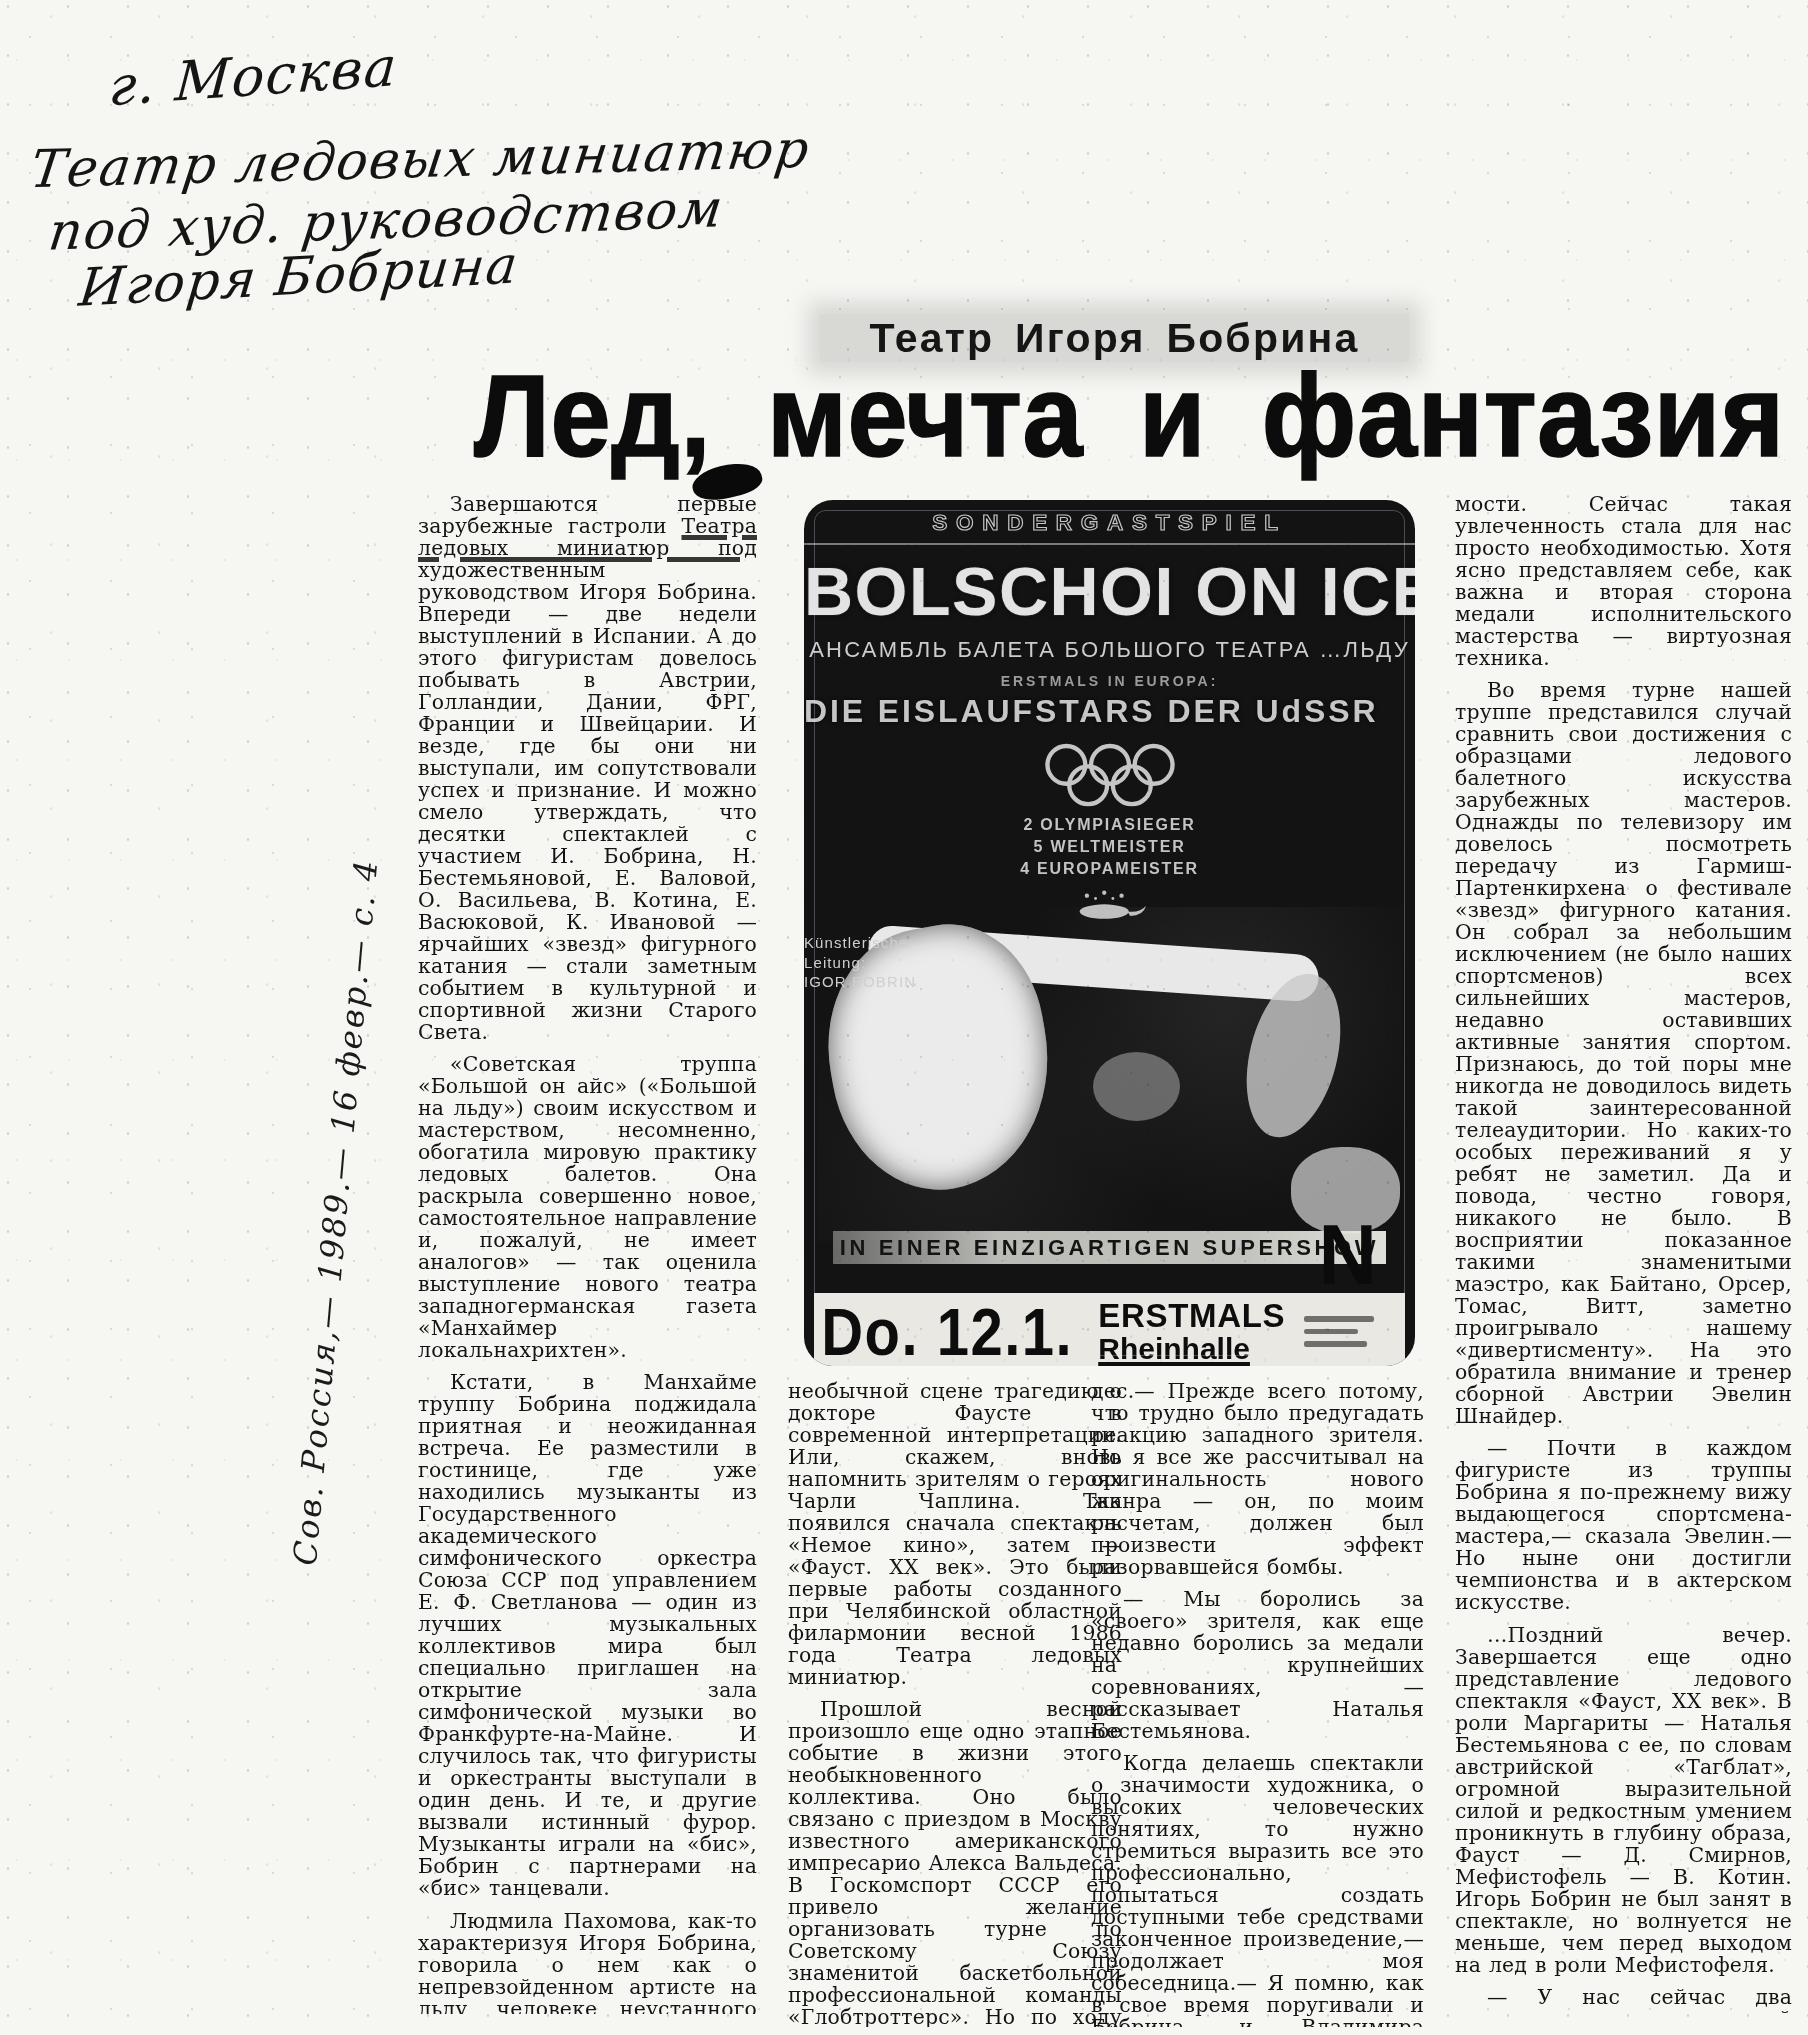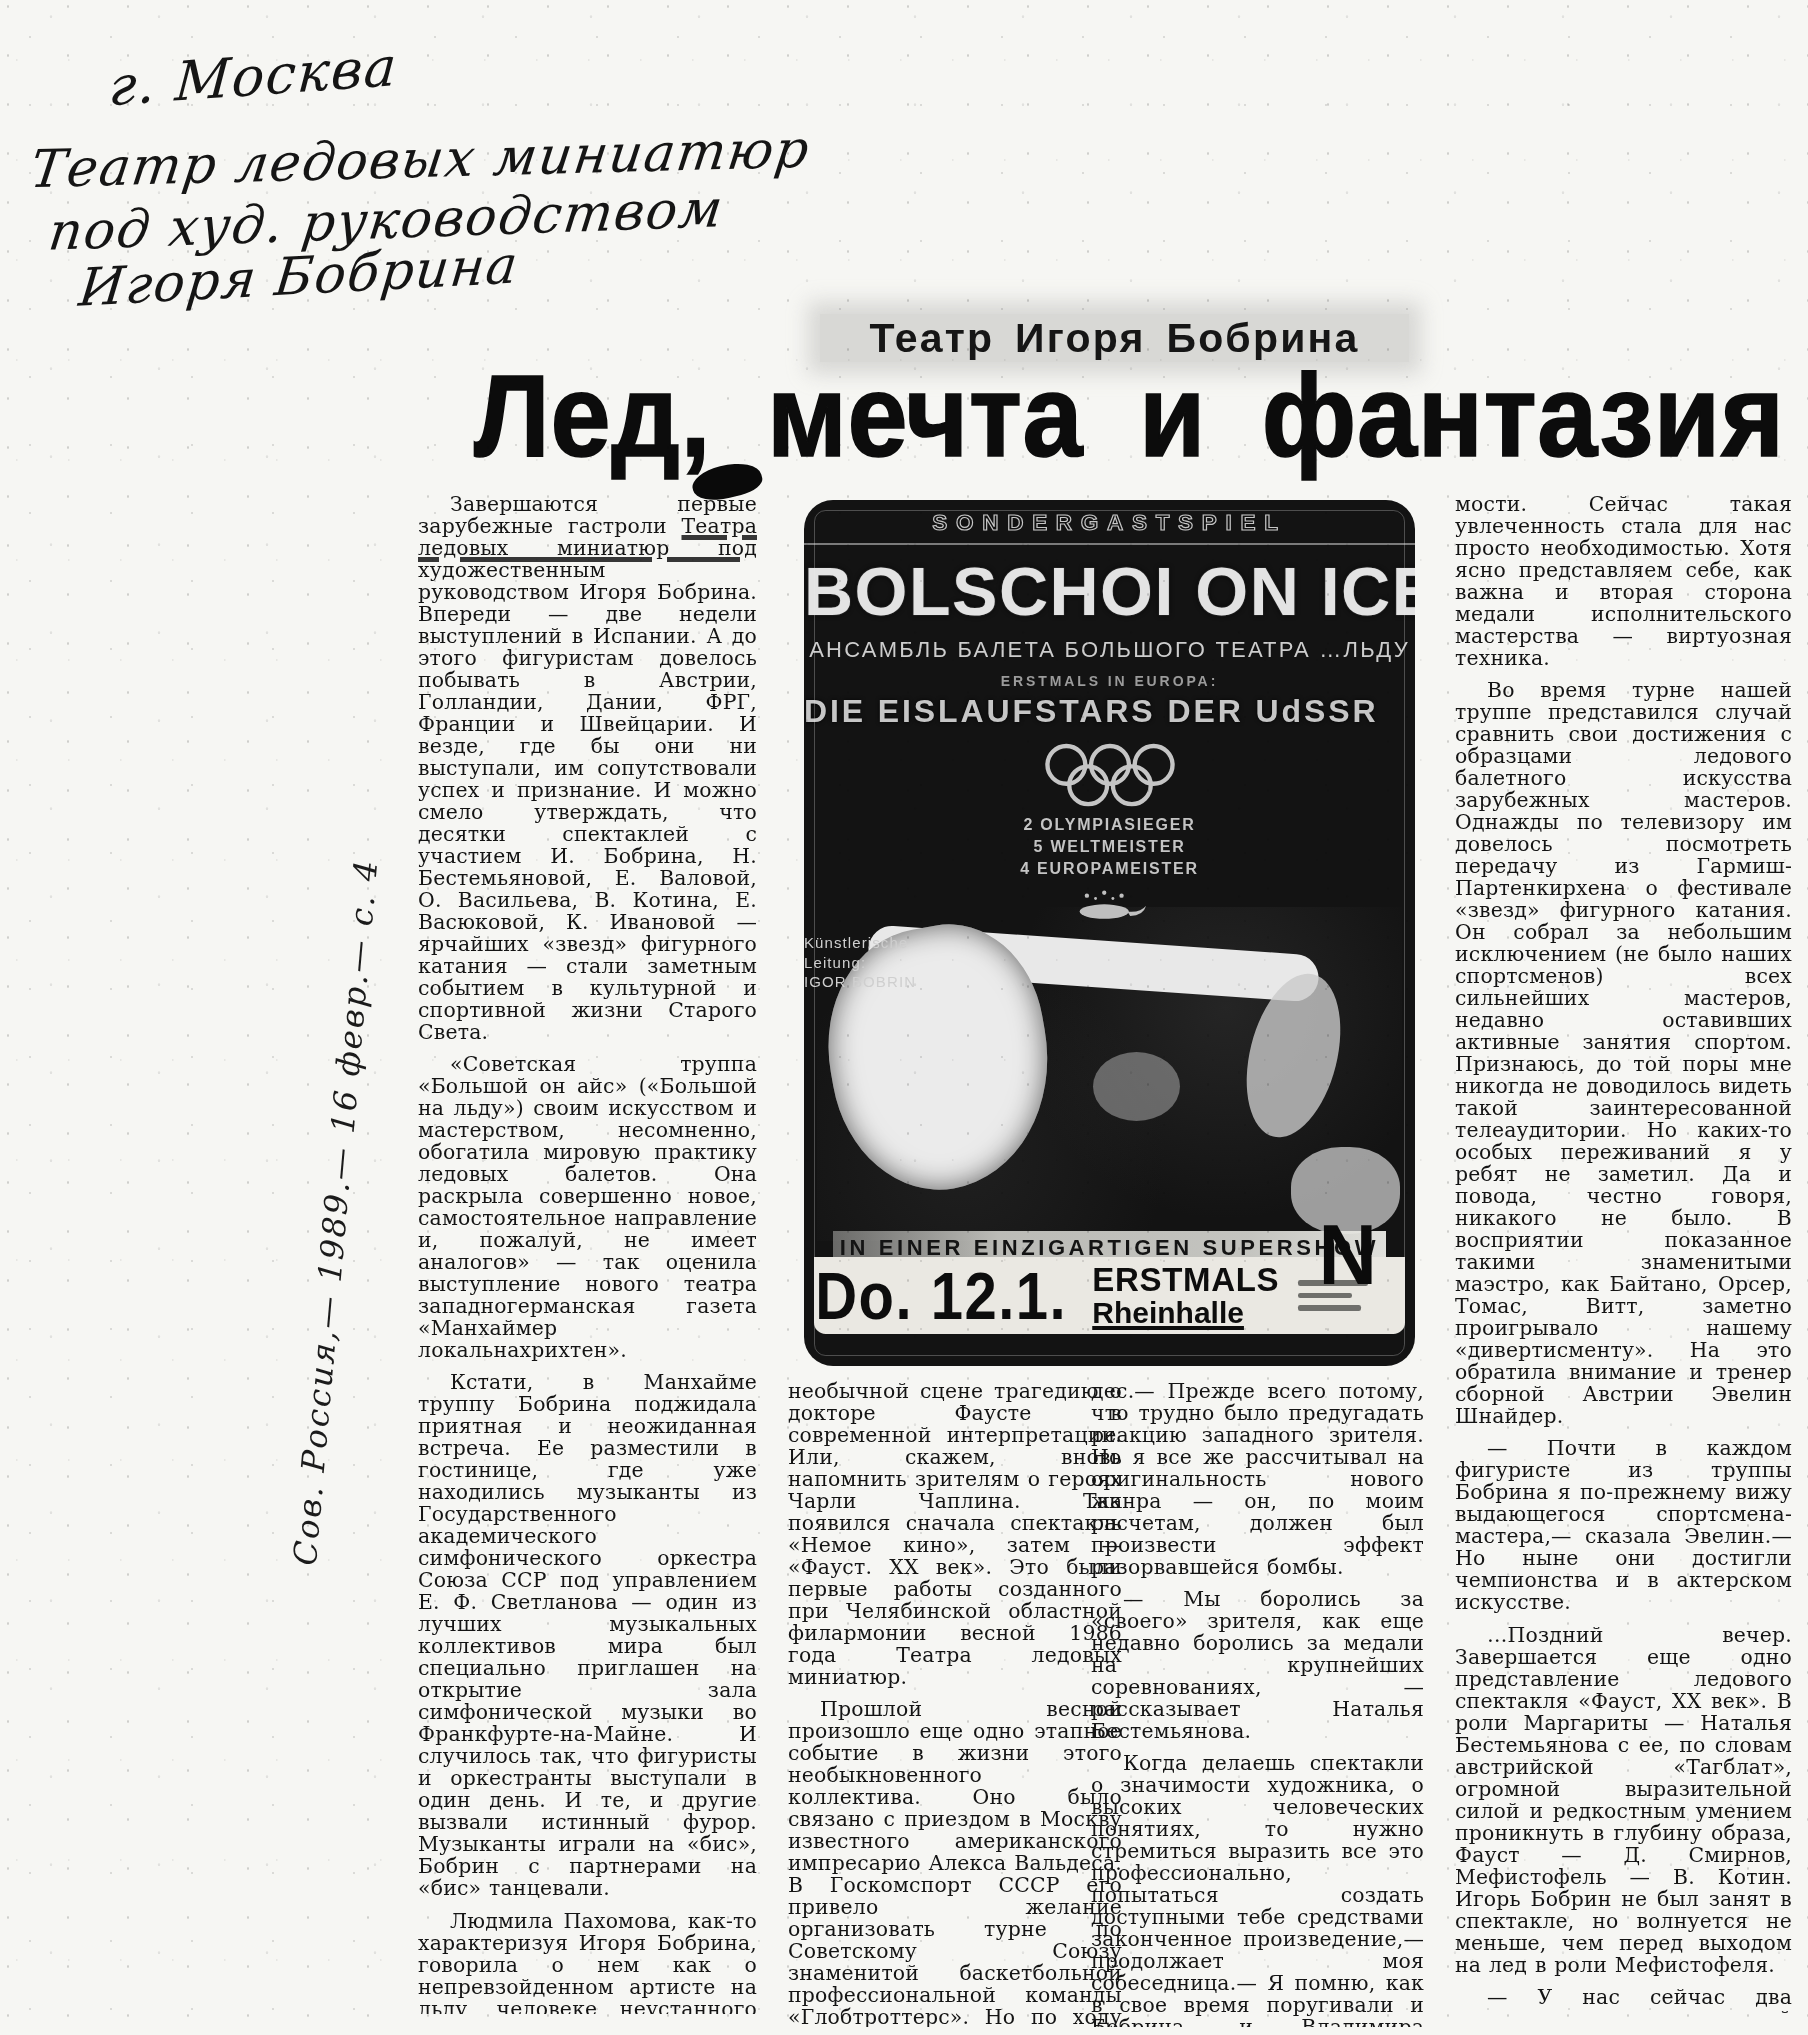--- a/index.html
+++ b/index.html
@@ -135,23 +135,23 @@
     border-radius:46%;opacity:.7;}
   .ph-blob3{position:absolute;left:276px;top:145px;width:87px;height:69px;background:#b5b5b5;
     border-radius:50%;opacity:.5;}
   .p-show{
     position:absolute;left:29px;right:29px;top:731px;height:33px;line-height:33px;
     text-align:center;font-weight:bold;font-size:22px;letter-spacing:3.6px;color:#141414;
     background:linear-gradient(90deg, rgba(175,175,172,.55), rgba(205,205,200,.9) 30%, rgba(215,215,210,.9) 75%, rgba(235,235,230,.95));
     white-space:nowrap;overflow:hidden;
   }
   .p-strip{
-    position:absolute;left:10.2px;right:10.2px;top:757px;height:77px;
+    position:absolute;left:10.2px;right:10.2px;top:793px;height:77px;
     background:#eae8e2;border-radius:0 0 11.6px 11.6px;
-    display:flex;align-items:center;padding:0 1px;box-sizing:border-box;color:#0d0d0d;
+    display:flex;align-items:center;padding:0 7px;box-sizing:border-box;color:#0d0d0d;
   }
   .p-date{
     font-weight:bold;font-size:58px;letter-spacing:1.5px;transform:scaleY(1.15);
     white-space:nowrap;
   }
   .p-venue{margin-left:25px;line-height:1;}
   .p-city{font-weight:bold;font-size:33px;letter-spacing:0.7px;}
   .p-hall{font-weight:bold;font-size:30px;margin-top:1.5px;
     text-decoration:underline;text-decoration-thickness:3.6px;text-underline-offset:2.9px;}
   .p-smallinfo{margin-left:19px;display:flex;flex-direction:column;gap:6.5px;}

